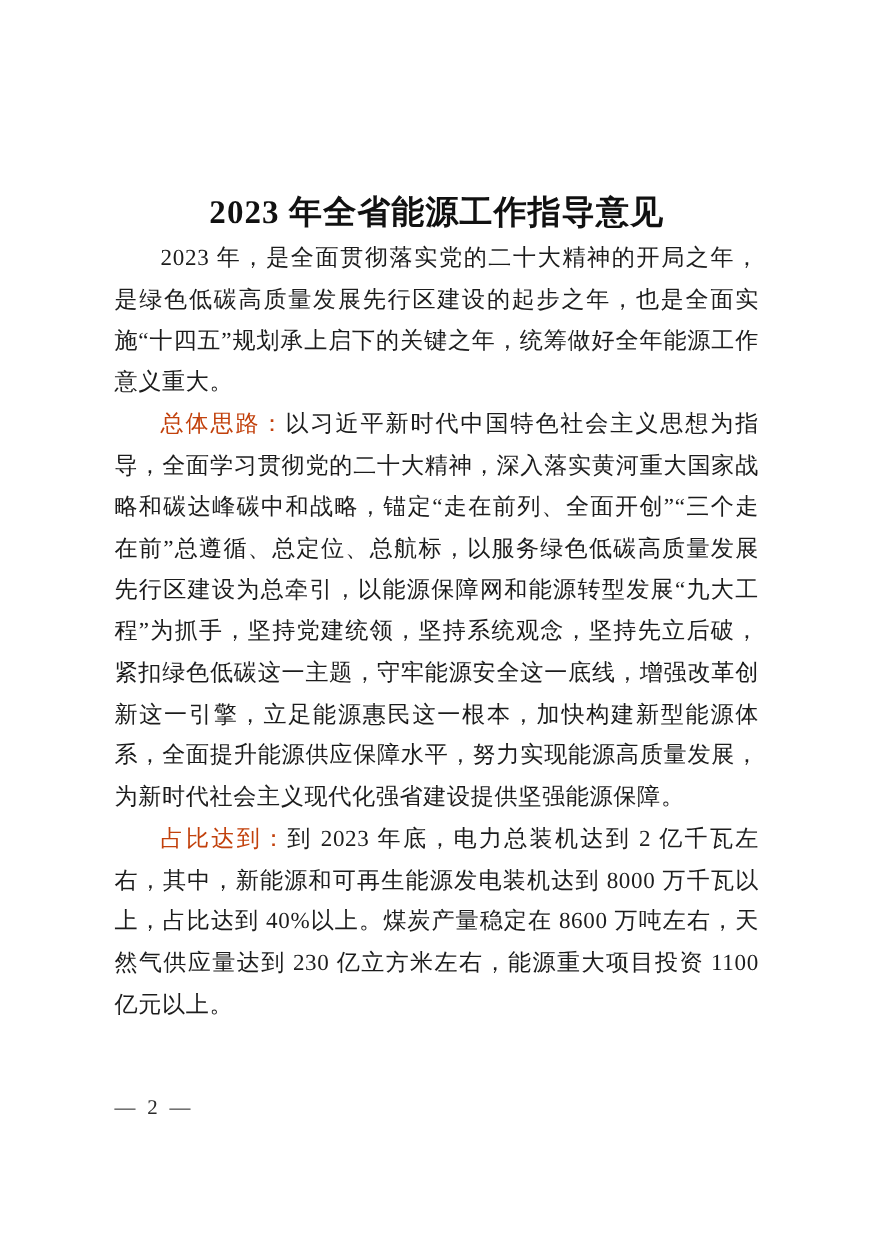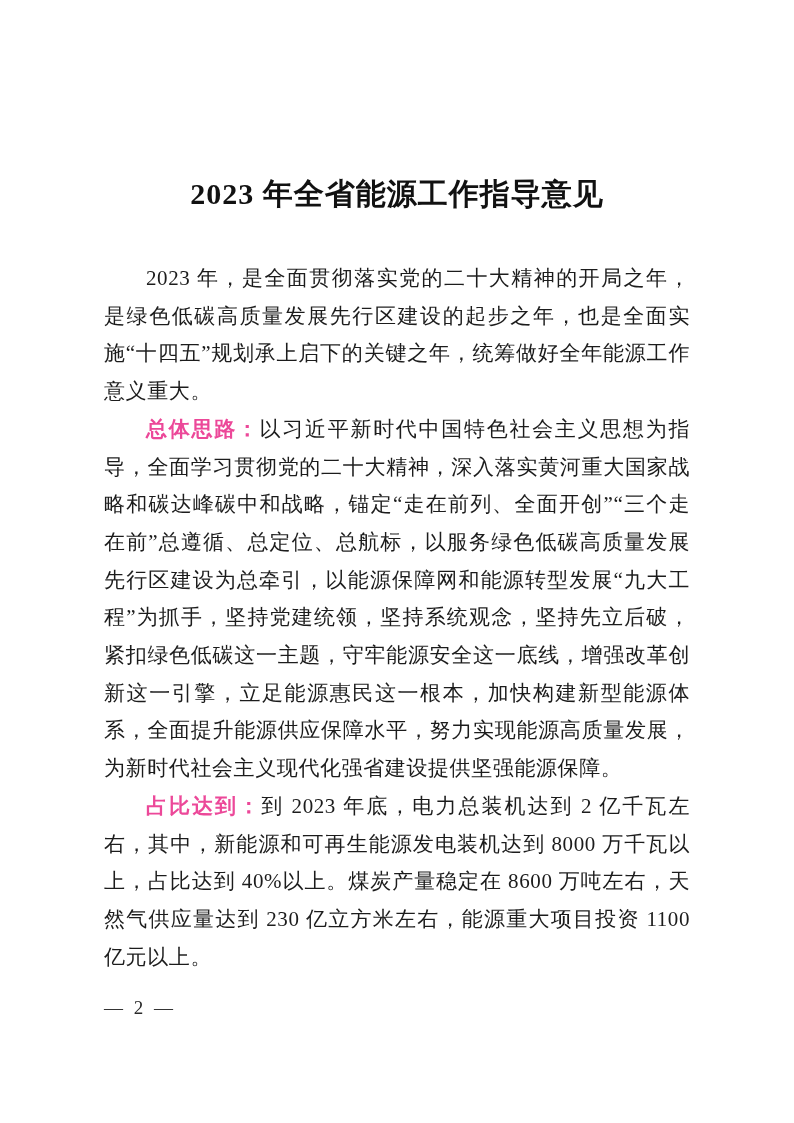--- a/index.html
+++ b/index.html
@@ -29,35 +29,34 @@
     padding-top: 172px;
     font-size: 30px;
     line-height: 44px;
     font-weight: bold;
     text-align: center;
     letter-spacing: 1px;
     color: #111111;
     font-family: "Liberation Serif", "DejaVu Serif", serif;
   }
   .doc-body {
-    margin-top: 44px;
   }
   .body-para {
     margin: 0;
     font-size: 21px;
     line-height: 37.7px;
     letter-spacing: 0.6px;
     text-align: justify;
     text-justify: inter-ideograph;
     text-indent: 2em;
     color: #1c1c1c;
   }
   .para-lead {
-    font-weight: bold;
-    color: #ec4899;
+    font-weight: normal;
+    color: #c2410c;
   }
   .page-number {
     position: absolute;
     left: 104px;
     top: 997px;
     font-size: 19px;
     letter-spacing: 3px;
     color: #2a2a2a;
   }
 </style>

